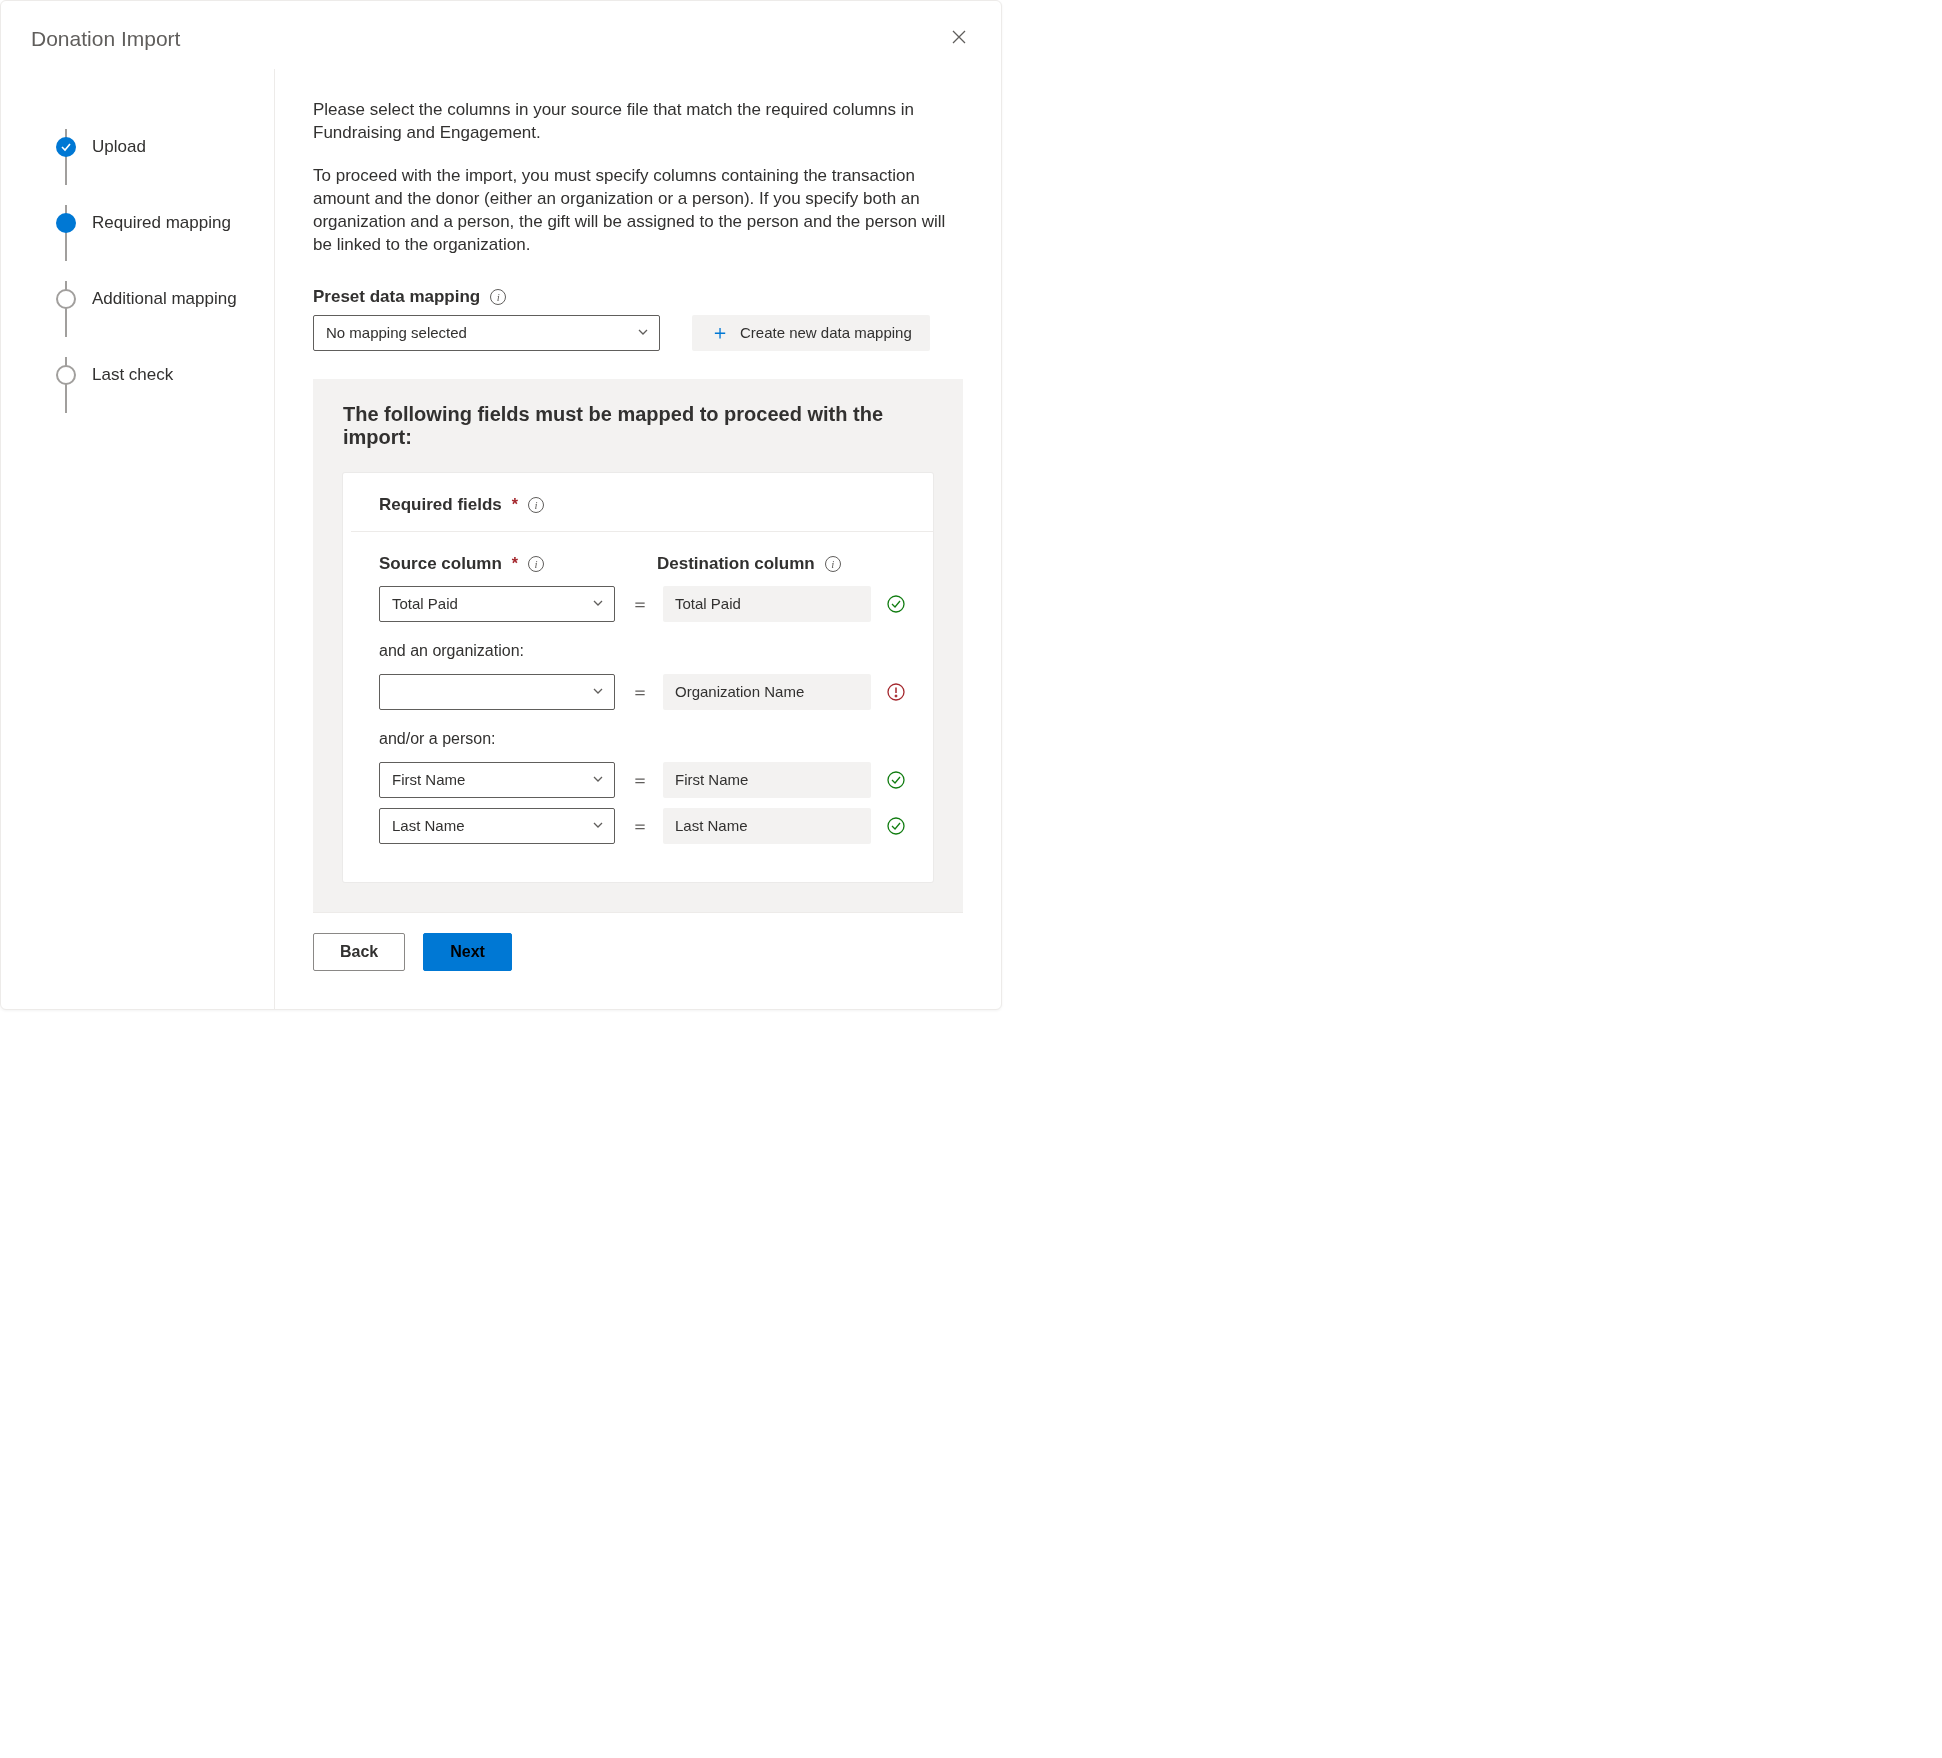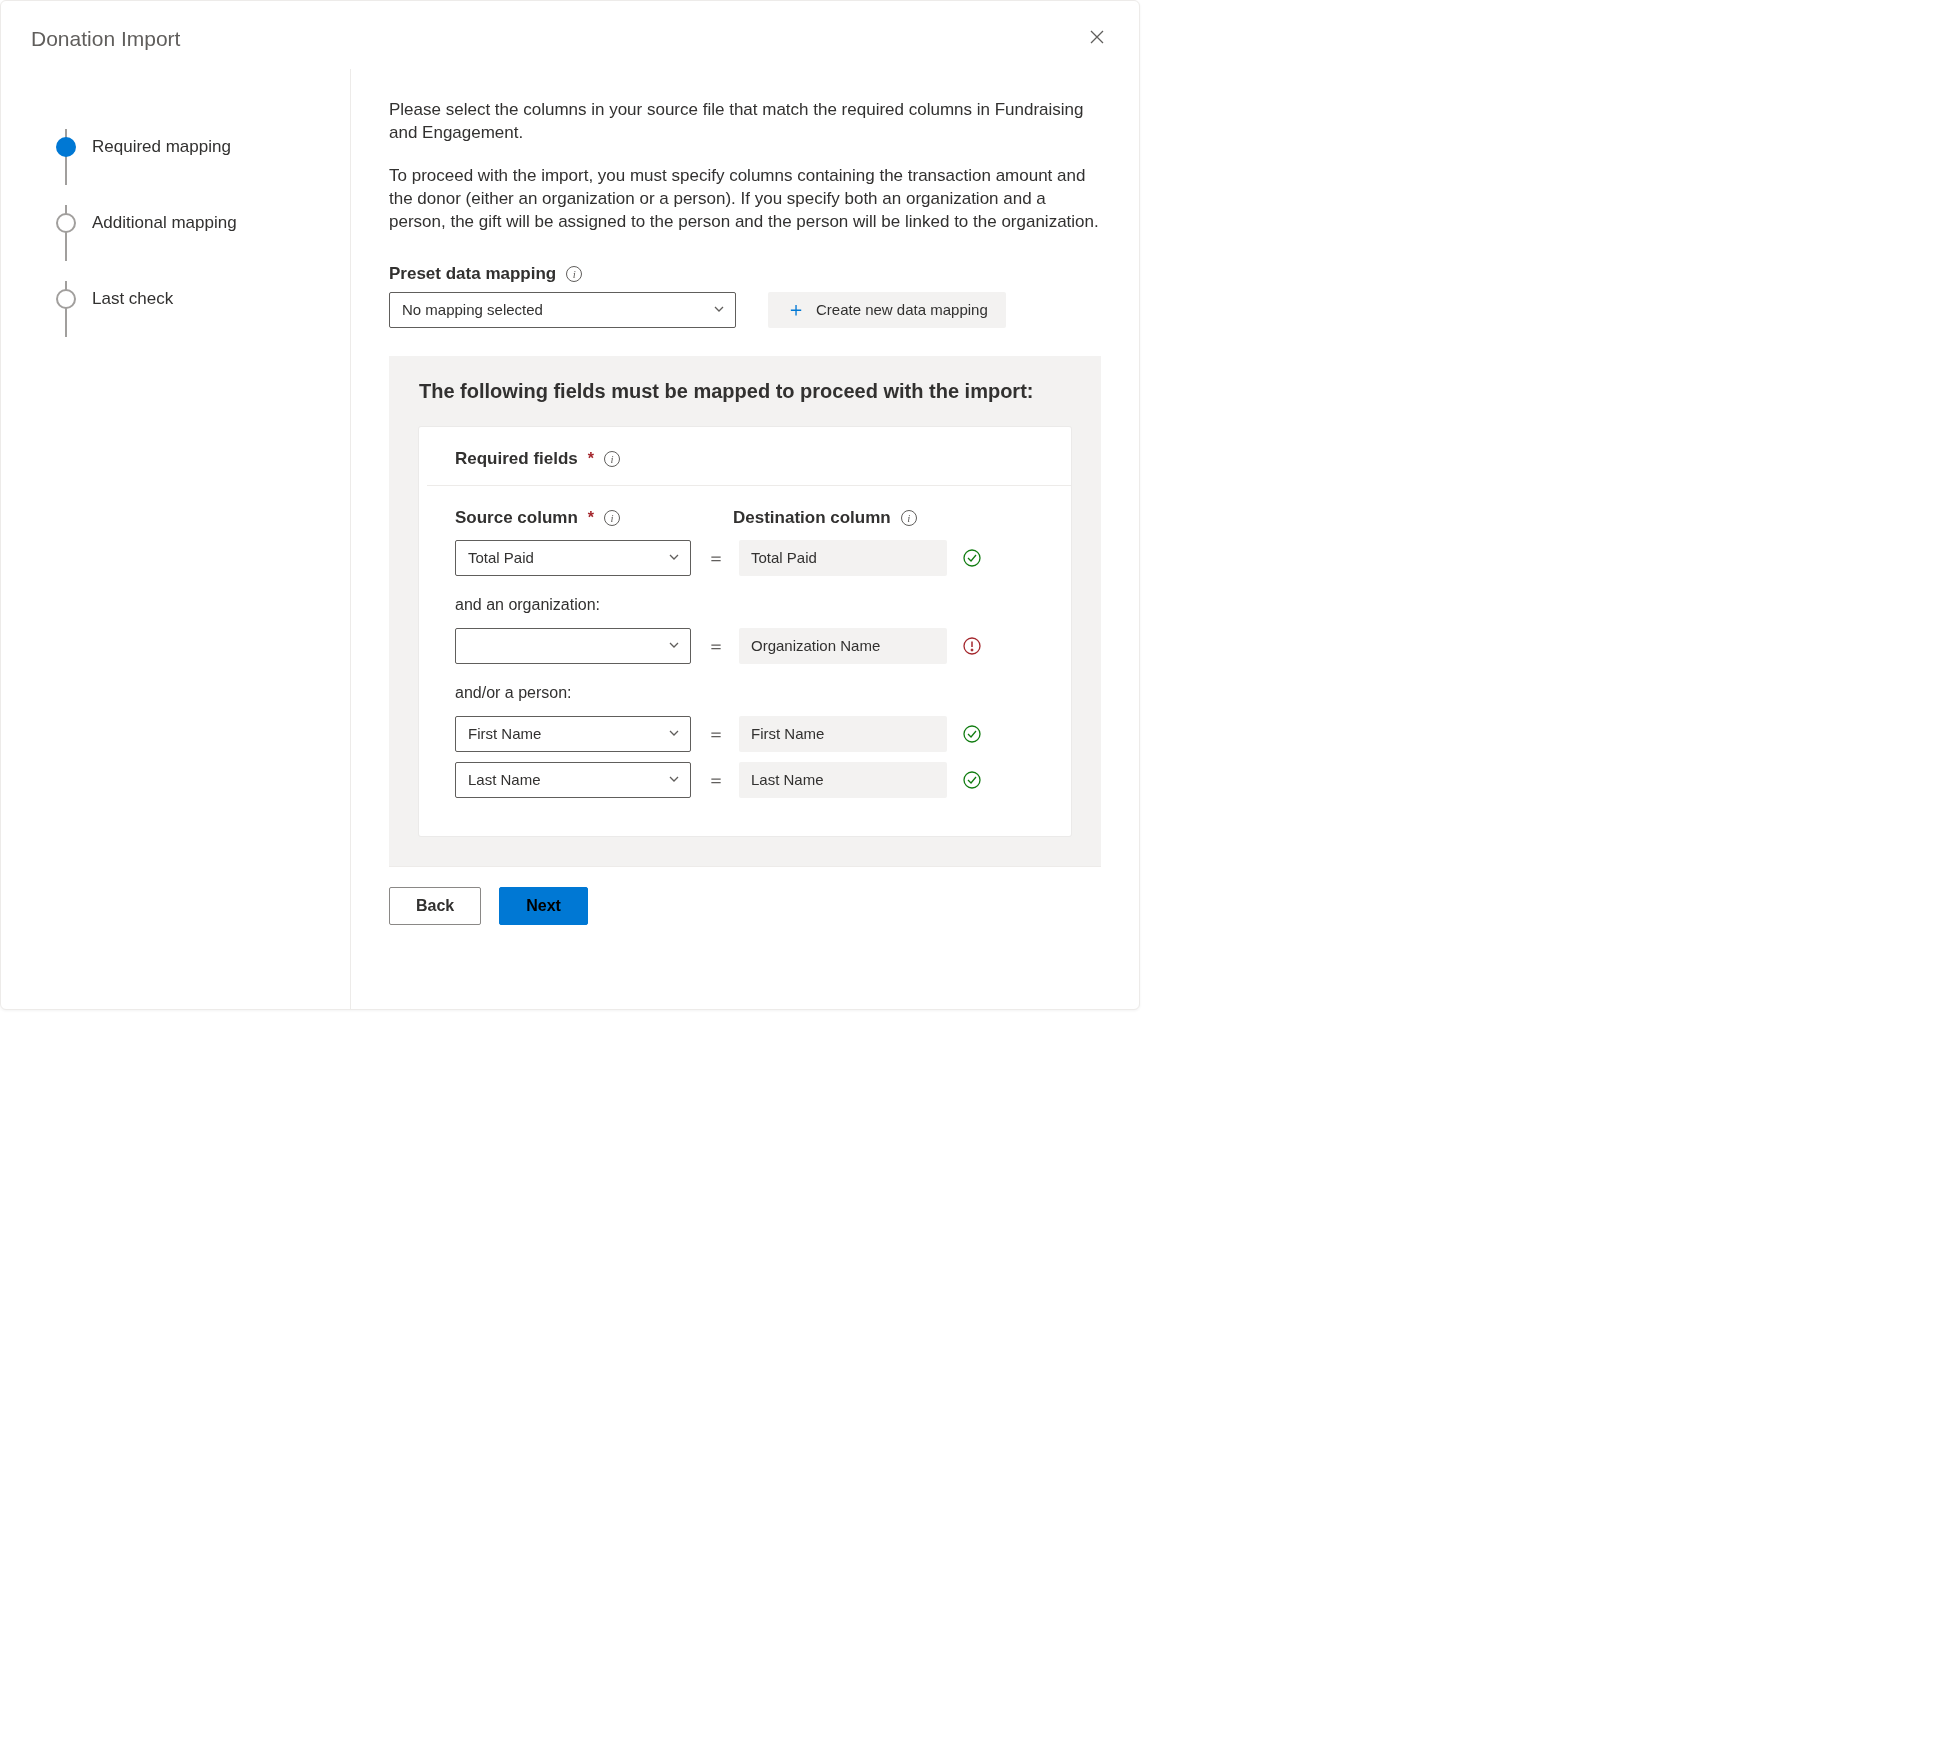--- a/index.html
+++ b/index.html
@@ -1,18 +1,18 @@
 <!DOCTYPE html>
 <html><head>
 <meta charset="utf-8">
 <style>
   * { box-sizing: border-box; margin: 0; padding: 0; }
   html, body { height: 100%; font-family: "Segoe UI", -apple-system, BlinkMacSystemFont, sans-serif; color: #323130; background: #fff; }
   .dialog {
-    width: 1140px;
+    width: 1002px;
     border: 1px solid #edebe9;
     border-radius: 6px;
     box-shadow: 0 1px 3px rgba(0,0,0,0.05);
     background: #fff;
     position: relative;
   }
   .dialog-header {
     padding: 26px 30px 18px 30px;
     display: flex;
     justify-content: space-between;
@@ -188,20 +188,29 @@
     <button class="close-x">
       <svg width="14" height="14" viewBox="0 0 14 14">
           <path d="M1 1 L13 13 M13 1 L1 13" stroke="#605e5c" stroke-width="1.3"></path>
         </svg>
     </button>
   </div>
 
   <div class="dialog-body">
     <nav class="sidebar">
       <ul class="stepper">
+        <li class="step done">
+          <span class="circle">
+              <svg viewBox="0 0 10 10">
+                <path d="M1 5 L4 8 L9 2" stroke="#fff" stroke-width="1.6" fill="none"></path>
+              </svg>
+            </span>
+          <span class="connector"></span>
+          <span class="label">Upload</span>
+        </li>
         <li class="step current">
           <span class="circle"></span>
           <span class="connector"></span>
           <span class="label">Required mapping</span>
         </li>
         <li class="step pending">
           <span class="circle"></span>
           <span class="connector"></span>
           <span class="label">Additional mapping</span>
         </li>

